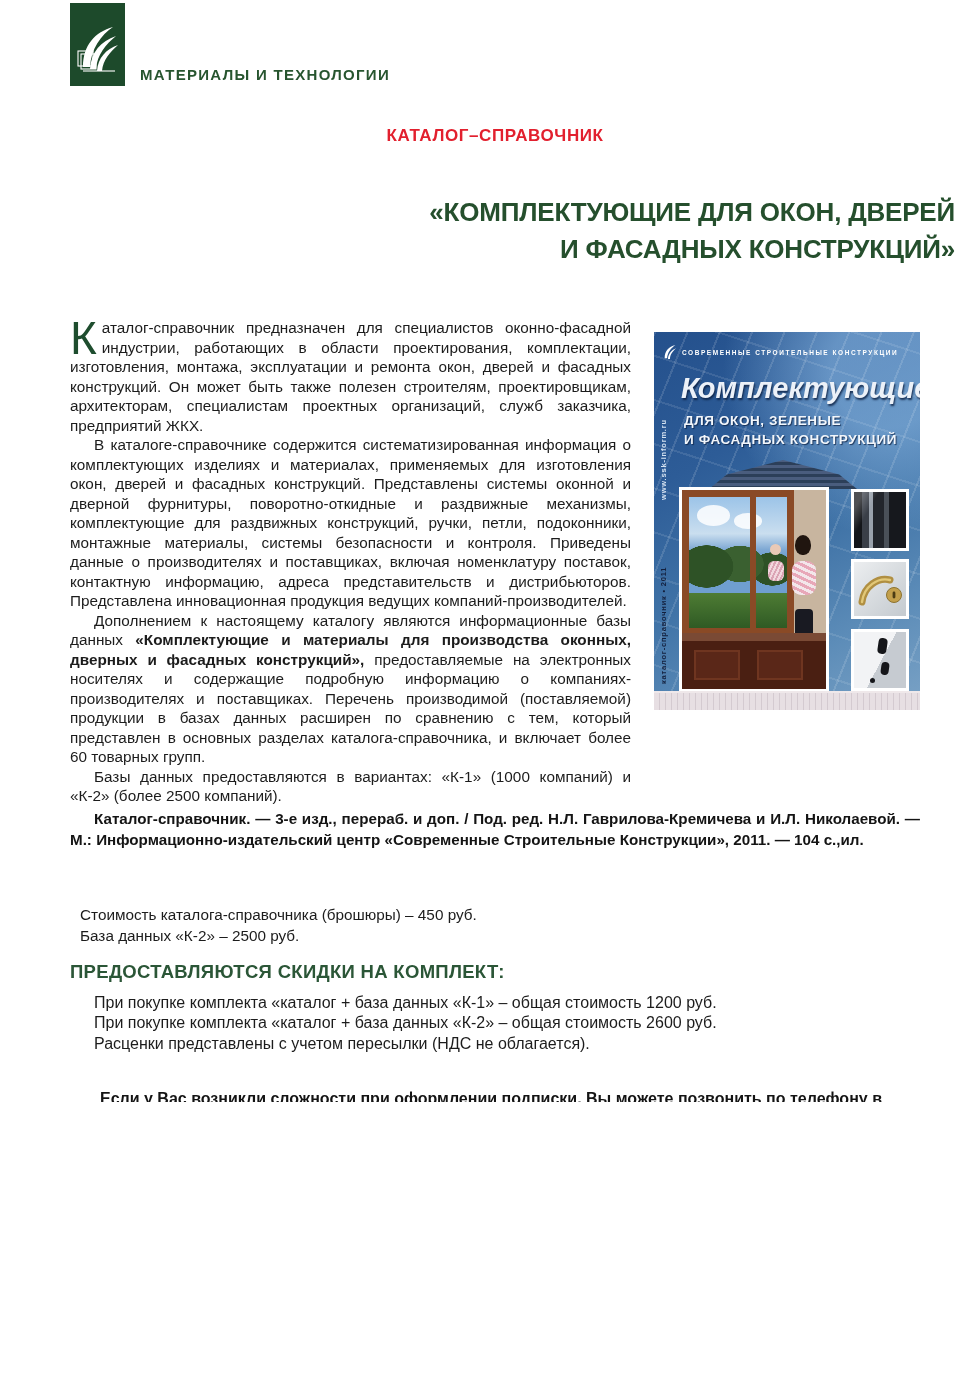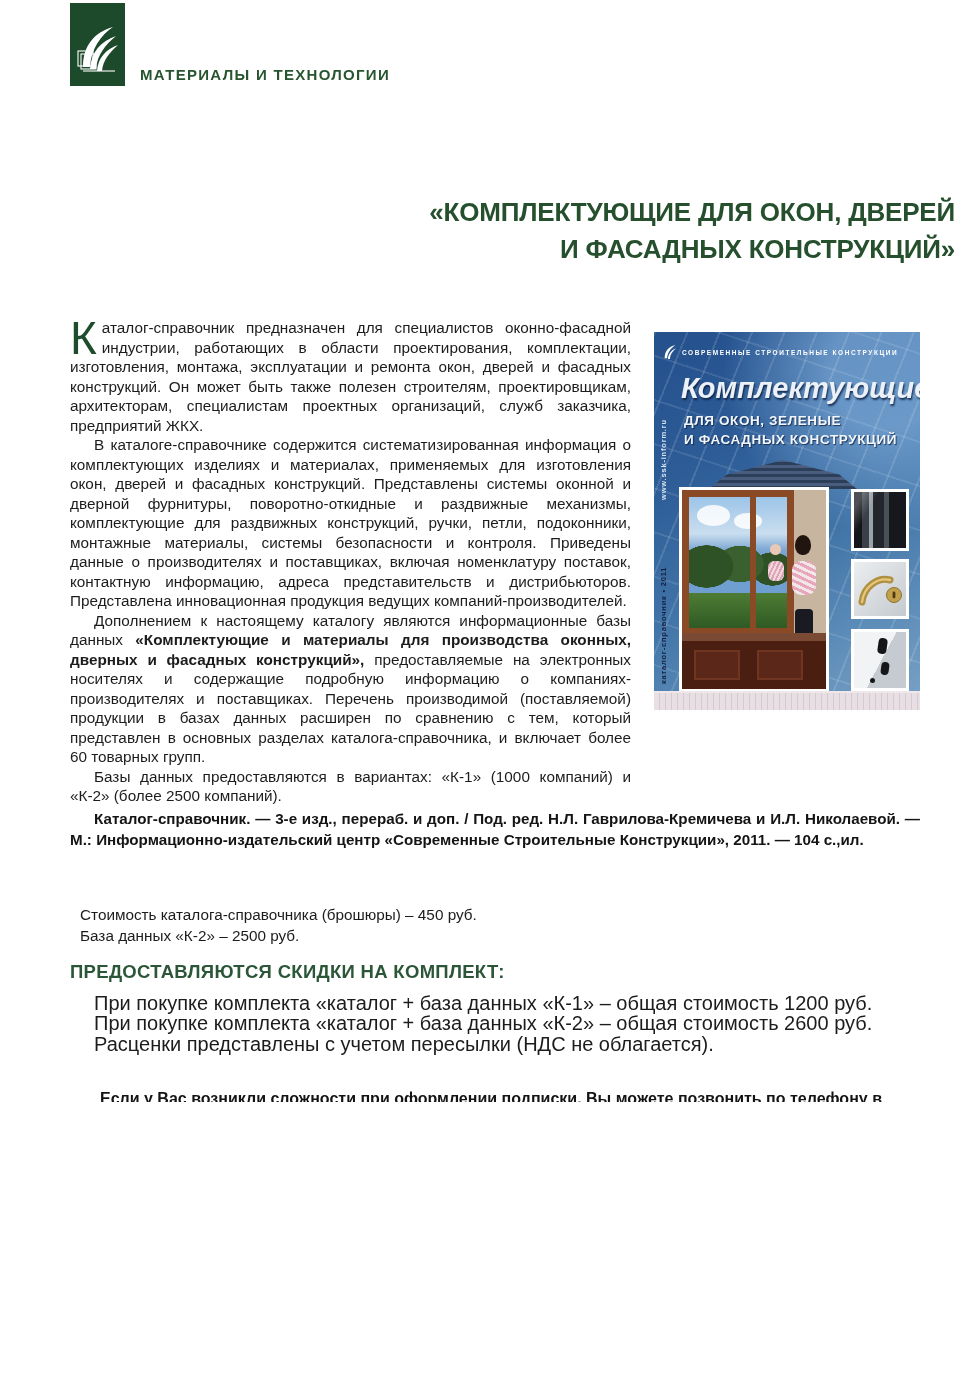--- a/index.html
+++ b/index.html
@@ -124,21 +124,21 @@
 
   
   .citation {
     margin-top:2px; font-weight:bold; font-size:15.2px; line-height:21px;
     text-align:justify; text-indent:24px; color:#141414; width:850px;
   }
   .prices { margin-top:54px; margin-left:10px; font-size:15.3px; line-height:21px; }
   .discount-heading {
     margin-top:15px; font-size:18.5px; font-weight:bold; letter-spacing:0.3px; color:#2b5637;
   }
-  .discount-lines { margin-top:10px; margin-left:24px; font-size:20px; line-height:20.5px; }
+  .discount-lines { margin-top:10px; margin-left:24px; font-size:16px; line-height:20.5px; }
   .note {
     margin-top:34px; width:790px; margin-left:auto; margin-right:auto;
     text-align:left; font-weight:bold; font-size:16px; line-height:22px; color:#141414;
   }
   .note a { color:#141414; text-decoration:underline; }
 
   
   .footer-badge {
     position:absolute; left:70px; top:1313px; width:40px; height:72px; background:#1d4a2b;
     text-align:center;
@@ -157,20 +157,21 @@
     <svg width="55" height="83" viewBox="0 0 55 83">
       <rect x="8" y="48" width="15" height="15" fill="none" stroke="#ffffff" stroke-width="1.1"></rect>
       <rect x="11" y="51" width="15" height="15" fill="none" stroke="#ffffff" stroke-width="1.1"></rect>
       <path d="M13,68 H45" stroke="#ffffff" stroke-width="1.1" fill="none"></path>
       <path d="M13,64 C13,42 25,29 43,24 C31,32 21,46 20,64 Z" fill="#ffffff"></path>
       <path d="M20,66 C21,49 31,38 46,33 C36,41 27,52 26,66 Z" fill="#ffffff"></path>
       <path d="M27,68 C28,55 36,46 48,42 C40,49 33,57 32,68 Z" fill="#ffffff"></path>
     </svg>
   </div>
   <div class="section-label">МАТЕРИАЛЫ И ТЕХНОЛОГИИ</div>
+  <div class="kicker">КАТАЛОГ–СПРАВОЧНИК</div>
   <div class="article-title">
     <div>«КОМПЛЕКТУЮЩИЕ ДЛЯ ОКОН, ДВЕРЕЙ</div>
     <div>И ФАСАДНЫХ КОНСТРУКЦИЙ»</div>
   </div>
 
   <div class="content">
     <div class="article-row">
       <div class="body-col">
         <p><span class="dropcap">К</span><span>аталог-справочник предназначен для специалистов оконно-фасадной индустрии, работающих в области проектирования, комплектации, изготовления, монтажа, эксплуатации и ремонта окон, дверей и фасадных конструкций. Он может быть также полезен строителям, проектировщикам, архитекторам, специалистам проектных организаций, служб заказчика, предприятий ЖКХ.</span></p>
         <p class="indent">В каталоге-справочнике содержится систематизированная информация о комплектующих изделиях и материалах, применяемых для изготовления окон, дверей и фасадных конструкций. Представлены системы оконной и дверной фурнитуры, поворотно-откидные и раздвижные механизмы, комплектующие для раздвижных конструкций, ручки, петли, подоконники, монтажные материалы, системы безопасности и контроля. Приведены данные о производителях и поставщиках, включая номенклатуру поставок, контактную информацию, адреса представительств и дистрибьюторов. Представлена инновационная продукция ведущих компаний-производителей.</p>

